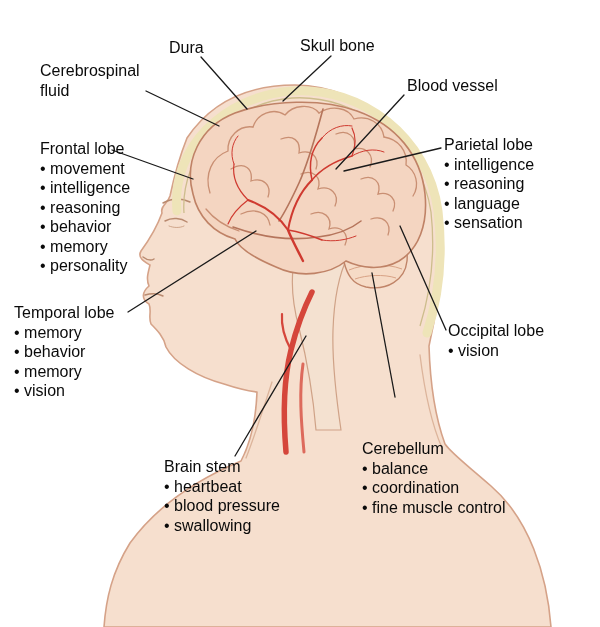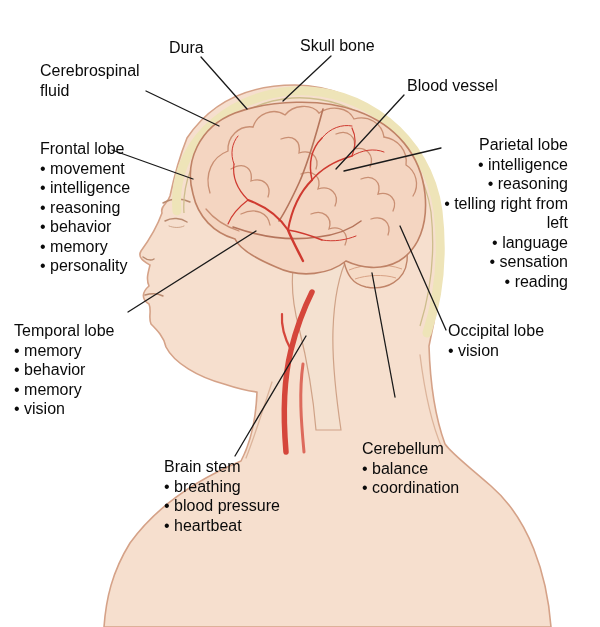--- a/index.html
+++ b/index.html
@@ -11,23 +11,23 @@
   .label { position:absolute; font-size:16px; line-height:19.5px; }
   .label .line { white-space:normal; }
   .label .item { text-indent:-13px; padding-left:13px; }
 
   
   .lbl-dura       { left:169px; top:38px;  width:60px;  }
   .lbl-skull      { left:300px; top:36px;  width:110px; }
   .lbl-csf        { left:40px;  top:61px;  width:120px; }
   .lbl-vessel     { left:407px; top:76px;  width:130px; }
   .lbl-frontal    { left:8px;  top:139px; width:130px;margin-left:32px; }
-  .lbl-parietal   { left:444px; top:135px; width:124px;text-align:right; }
+  .lbl-parietal   { left:444px; top:135px; width:124px; }
   .lbl-occipital  { left:448px; top:321px; width:130px; }
-  .lbl-temporal   { left:14px;  top:321px; width:130px; }
+  .lbl-temporal   { left:14px;  top:303px; width:130px; }
   .lbl-cerebellum { left:362px; top:399px; width:172px;margin-top:40px; }
   .lbl-brainstem  { left:164px; top:457px; width:155px; }
 </style>
 </head>
 <body>
 
 <div class="canvas">
 
   <svg class="illustration" width="600" height="627" viewBox="0 0 600 627">
 
@@ -151,45 +151,44 @@
     <div class="line item">• reasoning</div>
     <div class="line item">• behavior</div>
     <div class="line item">• memory</div>
     <div class="line item">• personality</div>
   </div>
 
   <div class="label lbl-parietal">
     <div class="line">Parietal lobe</div>
     <div class="line item">• intelligence</div>
     <div class="line item">• reasoning</div>
-    <div class="line item">• telling right from left</div>
     <div class="line item">• language</div>
     <div class="line item">• sensation</div>
-    <div class="line item">• reading</div>
   </div>
 
   <div class="label lbl-occipital">
     <div class="line">Occipital lobe</div>
     <div class="line item">• vision</div>
   </div>
 
   <div class="label lbl-temporal">
     <div class="line">Temporal lobe</div>
     <div class="line item">• memory</div>
     <div class="line item">• behavior</div>
     <div class="line item">• memory</div>
     <div class="line item">• vision</div>
   </div>
 
   <div class="label lbl-cerebellum">
     <div class="line">Cerebellum</div>
     <div class="line item">• balance</div>
     <div class="line item">• coordination</div>
+    <div class="line item">• fine muscle control</div>
   </div>
 
   <div class="label lbl-brainstem">
     <div class="line">Brain stem</div>
-    <div class="line item">• breathing</div>
+    <div class="line item">• heartbeat</div>
     <div class="line item">• blood pressure</div>
-    <div class="line item">• heartbeat</div>
+    <div class="line item">• swallowing</div>
   </div>
 
 </div>
 
 </body></html>

